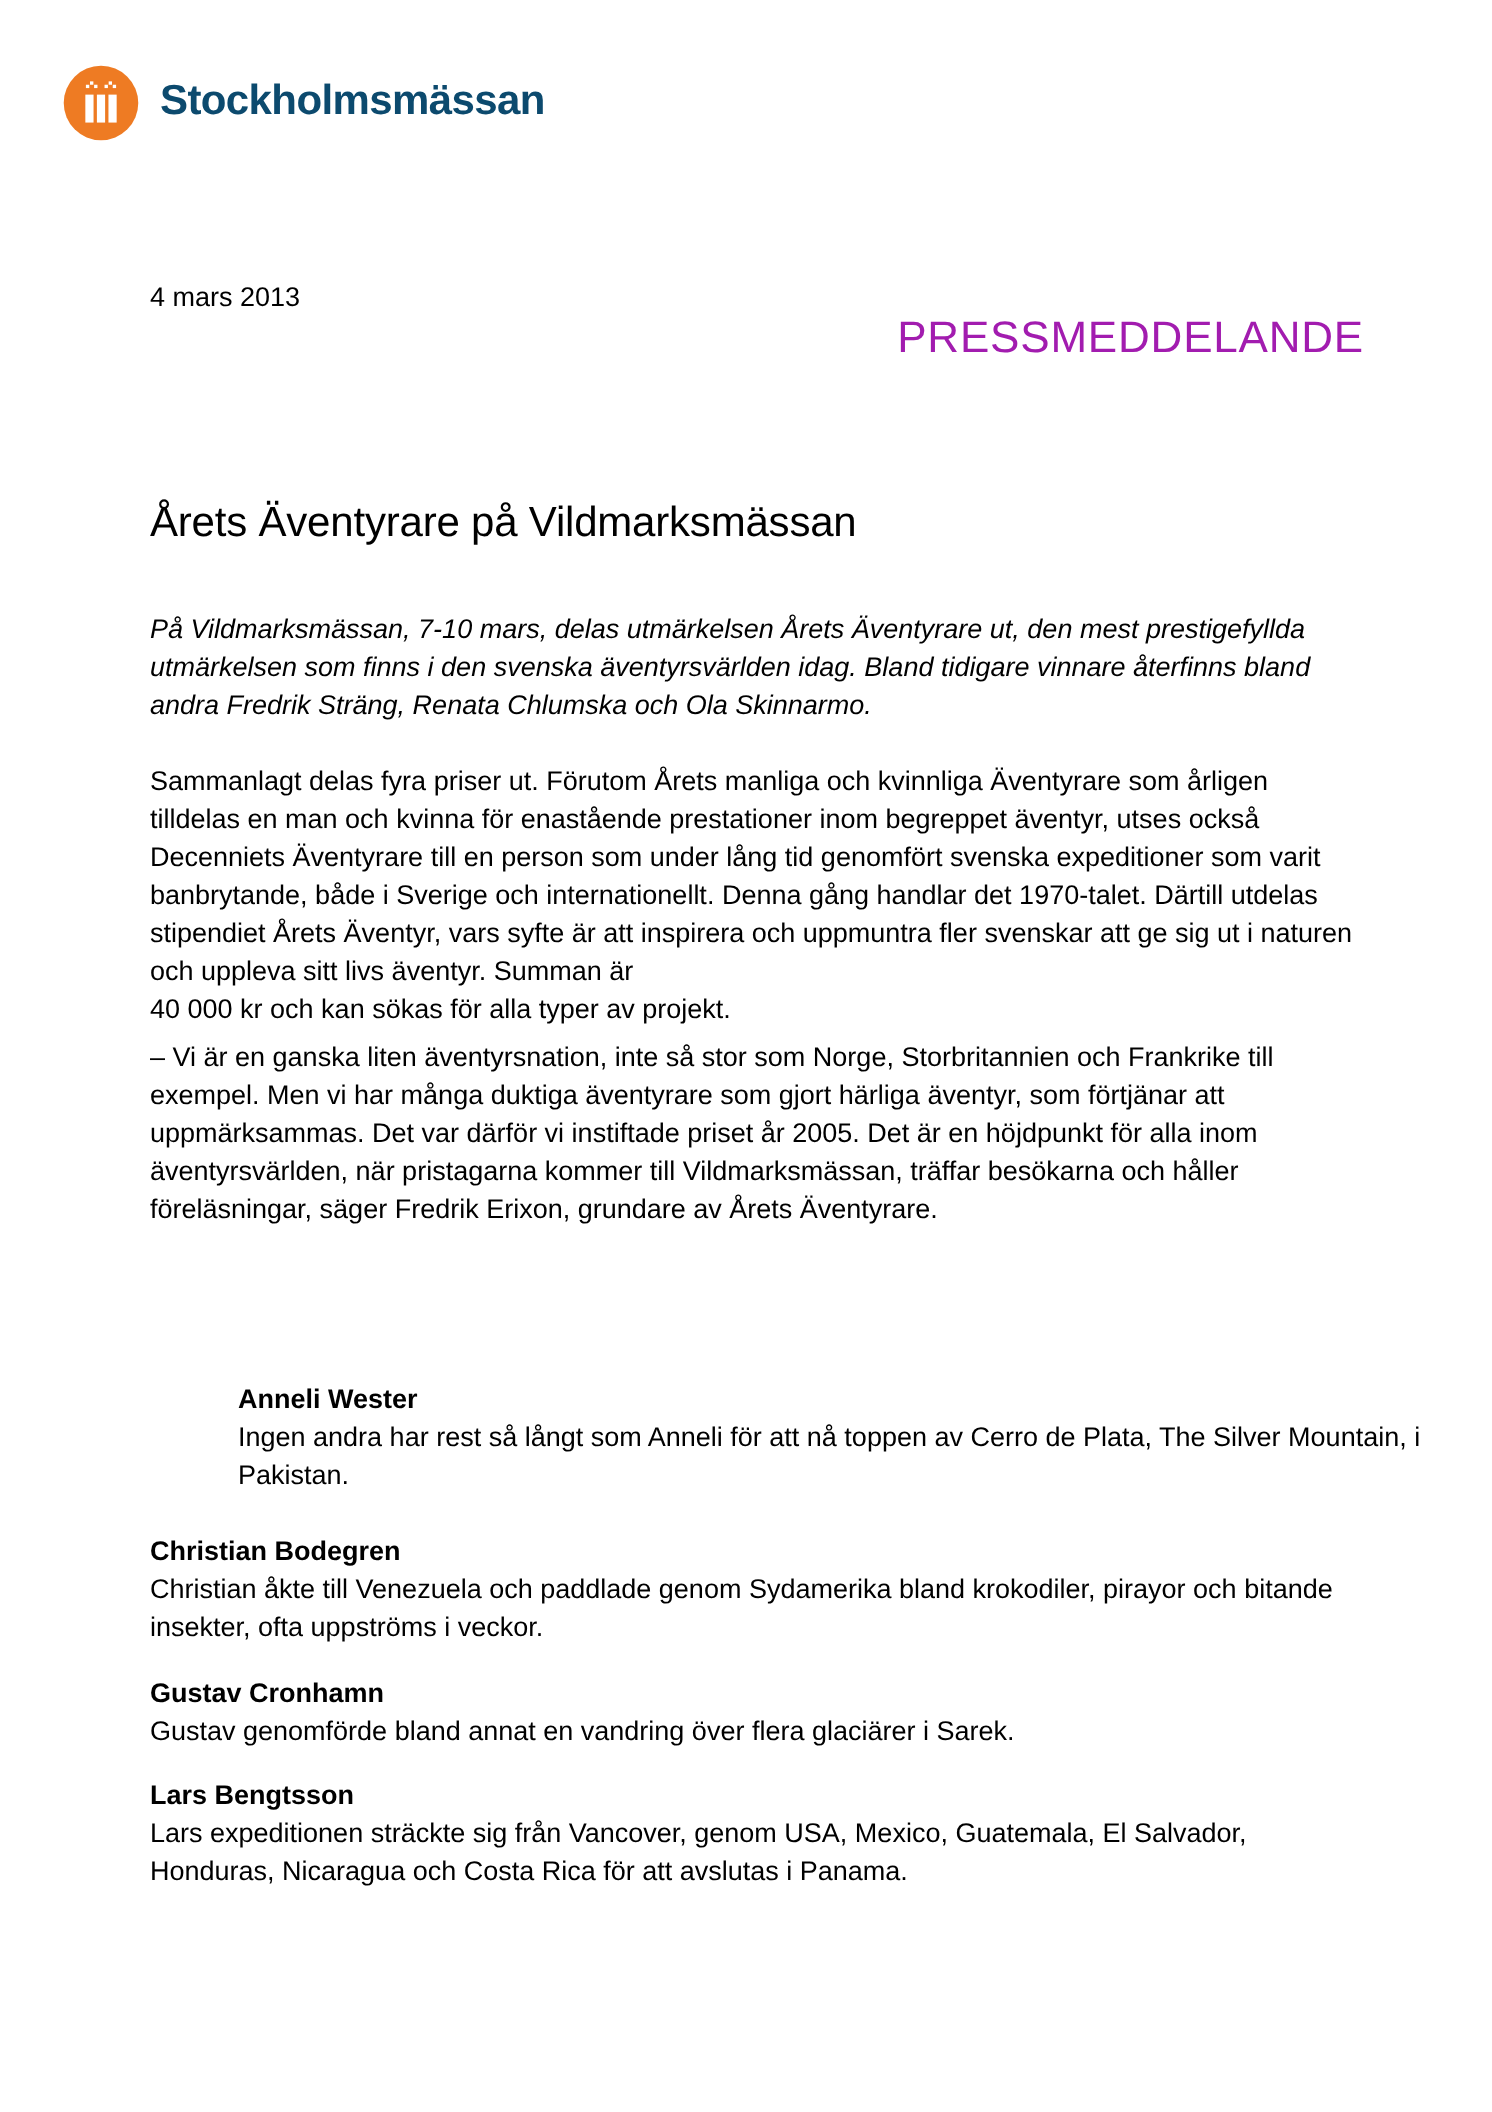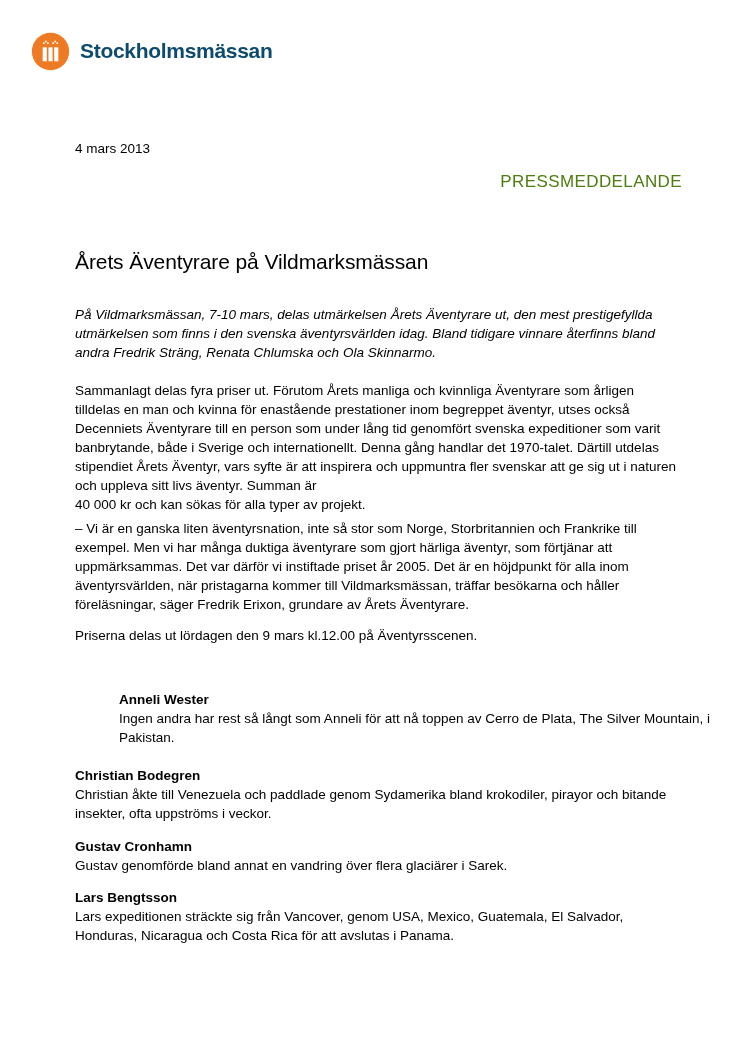--- a/index.html
+++ b/index.html
@@ -34,24 +34,24 @@
     letter-spacing: -0.3px;
   }
   .abs { position: absolute; left: 75px; width: 607px; }
   .body-text {
     font-size: 13.5px;
     line-height: 19px;
     white-space: pre-line;
   }
   .date-line { top: 141px; font-size: 13.5px; }
   .doc-type {
-    top: 172px;
+    top: 156px;
     text-align: right;
-    font-size: 17px;
-    color: #4d7c0f;
+    font-size: 22px;
+    color: #a21caf;
     letter-spacing: 0.4px;
   }
   .headline {
     top: 250px;
     font-size: 21px;
     font-weight: normal;
     letter-spacing: -0.1px;
   }
   .lede {
     top: 305px;
@@ -106,21 +106,20 @@
 
   <h1 class="abs headline">Årets Äventyrare på Vildmarksmässan</h1>
 
   <p class="abs body-text lede">På Vildmarksmässan, 7-10 mars, delas utmärkelsen Årets Äventyrare ut, den mest prestigefyllda utmärkelsen som finns i den svenska äventyrsvärlden idag. Bland tidigare vinnare återfinns bland andra Fredrik Sträng, Renata Chlumska och Ola Skinnarmo.</p>
 
   <p class="abs body-text para-1">Sammanlagt delas fyra priser ut. Förutom Årets manliga och kvinnliga Äventyrare som årligen tilldelas en man och kvinna för enastående prestationer inom begreppet äventyr, utses också Decenniets Äventyrare till en person som under lång tid genomfört svenska expeditioner som varit banbrytande, både i Sverige och internationellt. Denna gång handlar det 1970-talet. Därtill utdelas stipendiet Årets Äventyr, vars syfte är att inspirera och uppmuntra fler svenskar att ge sig ut i naturen och uppleva sitt livs äventyr. Summan är
 40 000 kr och kan sökas för alla typer av projekt.</p>
 
   <p class="abs body-text para-2">– Vi är en ganska liten äventyrsnation, inte så stor som Norge, Storbritannien och Frankrike till exempel. Men vi har många duktiga äventyrare som gjort härliga äventyr, som förtjänar att uppmärksammas. Det var därför vi instiftade priset år 2005. Det är en höjdpunkt för alla inom äventyrsvärlden, när pristagarna kommer till Vildmarksmässan, träffar besökarna och håller föreläsningar, säger Fredrik Erixon, grundare av Årets Äventyrare.</p>
 
-  <p class="abs body-text para-3">Priserna delas ut lördagen den 9 mars kl.12.00 på Äventyrsscenen.</p>
 
 
   <div class="abs nominee-0">
     <div class="nominee-name">Anneli Wester</div>
     <div class="body-text">Ingen andra har rest så långt som Anneli för att nå toppen av Cerro de Plata, The Silver Mountain, i Pakistan.</div>
   </div>
 
   <div class="abs nominee-1">
     <div class="nominee-name">Christian Bodegren</div>
     <div class="body-text">Christian åkte till Venezuela och paddlade genom Sydamerika bland krokodiler, pirayor och bitande insekter, ofta uppströms i veckor.</div>

